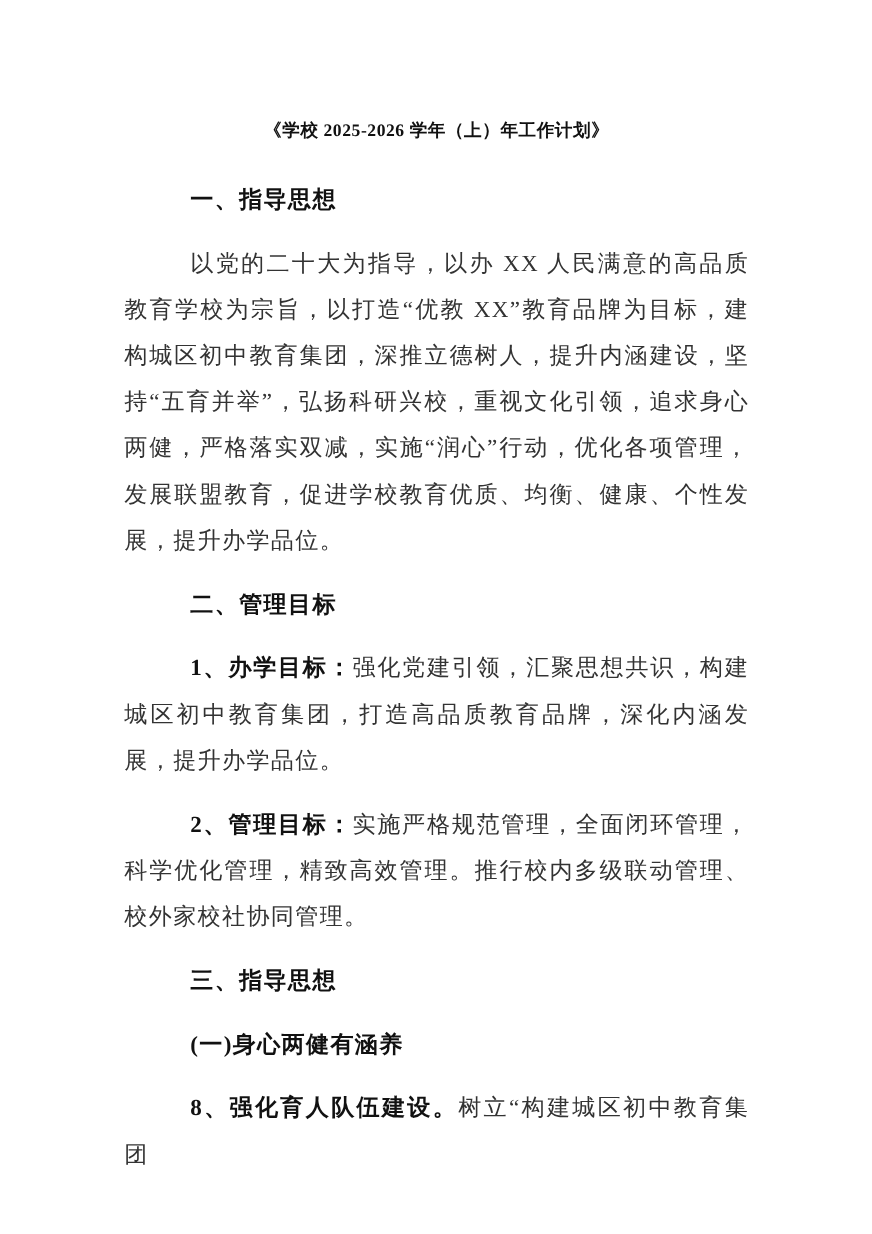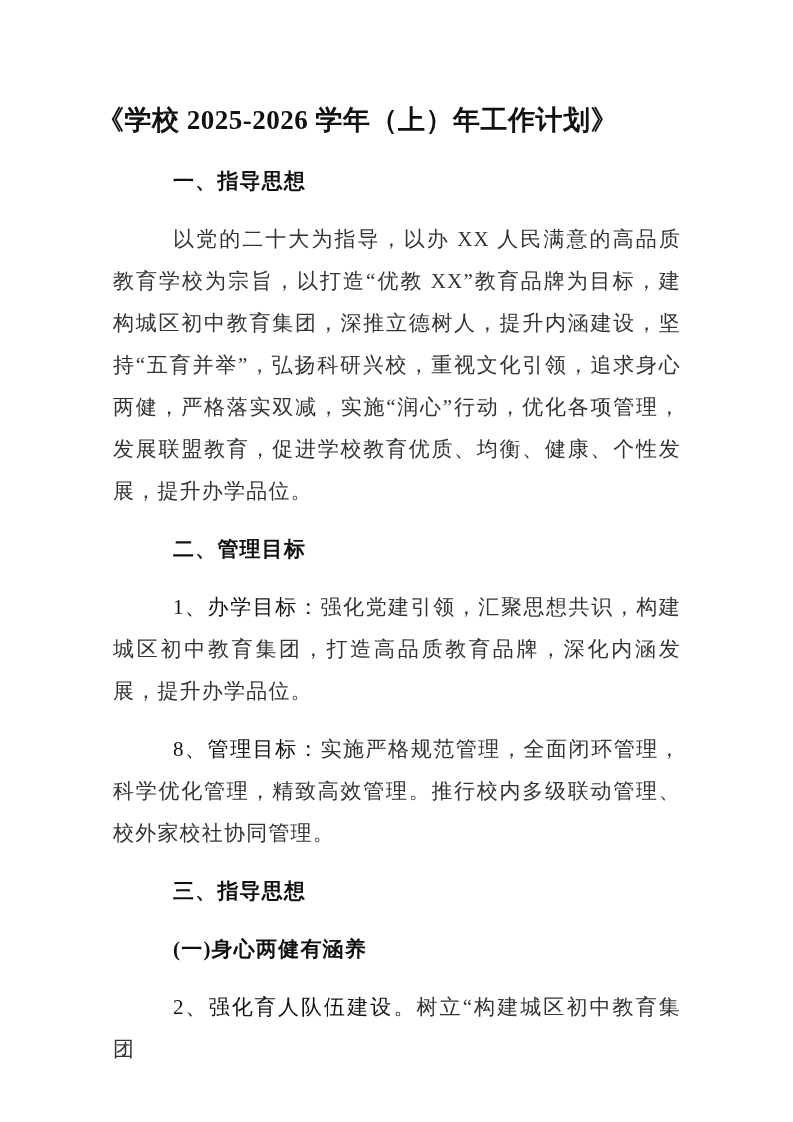--- a/index.html
+++ b/index.html
@@ -14,23 +14,24 @@
     height:1122px;
     margin:0 auto;
     background:var(--bg);
     color:var(--body-ink);
     padding:96px 96px 0 97px;
     overflow:hidden;
     font-family:"Liberation Serif", serif;
   }
   .doc-title{
     margin:0;
-    font-size:27px;
+    font-size:16px;
     line-height:48px;
     font-weight:bold;
+    text-align:center;
     color:var(--head-ink);
     letter-spacing:0.5px;
     white-space:nowrap;
   }
   .doc-body{width:600px;}
   .block{
     margin:16px;
     font-size:21px;
     line-height:42px;
     letter-spacing:1.2px;
@@ -38,32 +39,32 @@
     text-justify:inter-character;
     text-indent:60px;
     word-break:break-all;
   }
   .heading,.subheading{
     font-weight:bold;
     color:var(--head-ink);
   }
   .paragraph{color:var(--body-ink);}
   .paragraph .lead{
-    font-weight:normal;
+    font-weight:bold;
     color:var(--head-ink);
   }
 </style>
 </head>
 <body>
 
 <div class="page">
   <h1 class="doc-title">《学校 2025-2026 学年（上）年工作计划》</h1>
   <div class="doc-body">
       <h2 class="block heading">一、指导思想</h2>
       <p class="block paragraph"><b class="lead"></b><span>以党的二十大为指导，以办 XX 人民满意的高品质教育学校为宗旨，以打造“优教 XX”教育品牌为目标，建构城区初中教育集团，深推立德树人，提升内涵建设，坚持“五育并举”，弘扬科研兴校，重视文化引领，追求身心两健，严格落实双减，实施“润心”行动，优化各项管理，发展联盟教育，促进学校教育优质、均衡、健康、个性发展，提升办学品位。</span></p>
       <h2 class="block heading">二、管理目标</h2>
       <p class="block paragraph"><b class="lead">1、办学目标：</b><span>强化党建引领，汇聚思想共识，构建城区初中教育集团，打造高品质教育品牌，深化内涵发展，提升办学品位。</span></p>
-      <p class="block paragraph"><b class="lead">8、管理目标：</b><span>实施严格规范管理，全面闭环管理，科学优化管理，精致高效管理。推行校内多级联动管理、校外家校社协同管理。</span></p>
+      <p class="block paragraph"><b class="lead">2、管理目标：</b><span>实施严格规范管理，全面闭环管理，科学优化管理，精致高效管理。推行校内多级联动管理、校外家校社协同管理。</span></p>
       <h2 class="block heading">三、指导思想</h2>
       <h3 class="block subheading">(一)身心两健有涵养</h3>
-      <p class="block paragraph"><b class="lead">2、强化育人队伍建设。</b><span>树立“构建城区初中教育集团</span></p>
+      <p class="block paragraph"><b class="lead">8、强化育人队伍建设。</b><span>树立“构建城区初中教育集团</span></p>
     </div>
 </div>
 
 </body></html>

